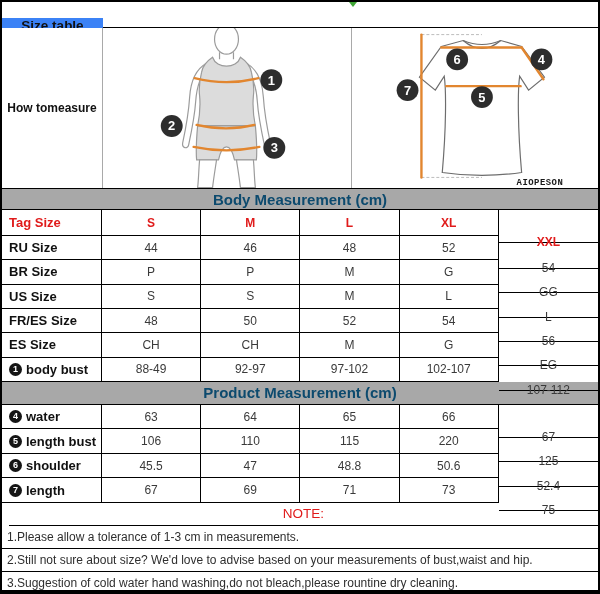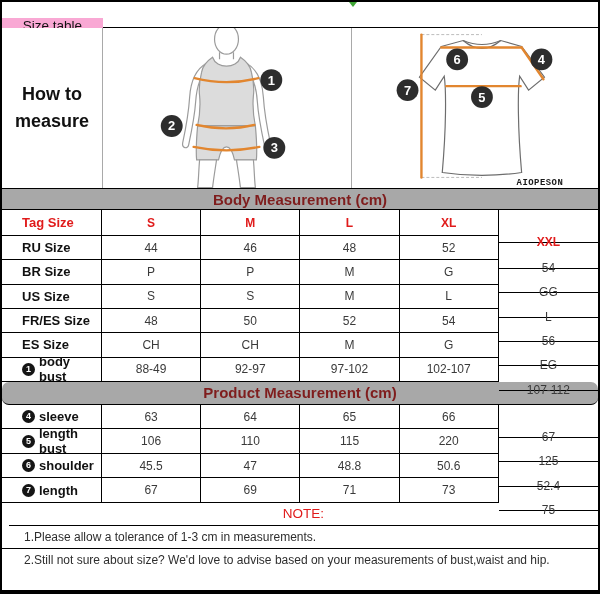--- a/index.html
+++ b/index.html
@@ -10,59 +10,59 @@
     border:2px solid #000;
     border-bottom-width:4px;
     background:#fff;
     font-family:"Liberation Sans","DejaVu Sans",sans-serif;
     color:#111;
     overflow:hidden;
   }
   
   .top-header{display:grid;grid-template-columns:101px 249px 1fr;height:25px;border-bottom:1px solid #000;}
   .top-header .hcell{
-    background:#f9a8d4;display:flex;align-items:center;justify-content:center;
-    font-weight:normal;font-size:13.5px;border-right:1px solid #000;white-space:pre;margin-top:16px;
+    background:#3b82f6;display:flex;align-items:center;justify-content:center;
+    font-weight:bold;font-size:13.5px;border-right:1px solid #000;white-space:pre;margin-top:16px;
   }
   .top-header .hcell:last-child{border-right:none;}
   
   .illus-row{display:grid;grid-template-columns:101px 249px 1fr;height:160px;border-bottom:1px solid #000;}
   .illus-cell{border-right:1px solid #a9a9a9;position:relative;overflow:hidden;background:#fff;}
   .illus-cell:last-child{border-right:none;}
-  .howto{display:flex;flex-direction:column;align-items:center;justify-content:center;font-weight:bold;font-size:18px;line-height:1.5;}
+  .howto{display:flex;flex-direction:row;align-items:center;justify-content:center;font-weight:bold;font-size:12px;line-height:1.5;}
   .illus-cell svg{display:block;width:100%;height:100%;}
   
   .band{background:#a8a8a8;border-bottom:1px solid #000;display:flex;align-items:center;justify-content:center;
-        font-weight:bold;font-size:15px;color:#7f1d1d;}
+        font-weight:bold;font-size:15px;color:#0c4a6e;}
   .band.b1{height:20px;}
-  .band.b2{height:22px;border-radius:7px;}
+  .band.b2{height:22px;}
   
   .mtable{display:grid;grid-template-columns:100px repeat(5,1fr);}
   .mtable.body-t{grid-template-rows:26px repeat(6,24.33px);}
   .mtable.prod-t{grid-template-rows:repeat(4,24.5px);}
   .mrow{display:contents;}
   .cell{
     display:flex;align-items:center;justify-content:center;
     border-right:1px solid #000;border-bottom:1px solid #000;
     font-size:12px;color:#3a3a3a;background:#fff;min-width:0;
   }
   .mrow .cell:last-child{border-right:none;margin-top:32px;}
-  .cell.label{justify-content:flex-start;padding-left:20px;font-weight:bold;font-size:13px;color:#111;}
+  .cell.label{justify-content:flex-start;padding-left:7px;font-weight:bold;font-size:13px;color:#111;}
   .red{color:#e01b1b !important;}
   .bold{font-weight:bold;}
   .circ{
     display:inline-flex;align-items:center;justify-content:center;flex:0 0 auto;
     width:13px;height:13px;border-radius:50%;background:#151515;color:#fff;
     font-size:9px;font-weight:bold;margin-right:4px;line-height:1;
   }
   
   .note-title{height:22px;border-bottom:1px solid #000;display:flex;align-items:center;justify-content:center;
               font-size:13.5px;color:#e01b1b;margin-left:7px;}
   .note-line{height:22.2px;border-bottom:1px solid #000;display:flex;align-items:center;
-             padding-left:22px;font-size:12px;color:#2e2e2e;}
+             padding-left:5px;font-size:12px;color:#2e2e2e;}
   .note-line:last-child{border-bottom:none;}
   
   .green-mark{position:absolute;left:347px;top:0;width:0;height:0;
               border-left:4px solid transparent;border-right:4px solid transparent;
               border-top:5px solid #3fa535;}
   .marker-circle{fill:#2d2d2d;}
   .marker-num{fill:#fff;font-weight:bold;font-size:13px;font-family:"Liberation Sans","DejaVu Sans",sans-serif;}
   .orange{stroke:#e2862f;stroke-width:2.4;fill:none;stroke-linecap:round;}
   .figure-line{stroke:#9b9b9b;stroke-width:1.2;}
   .shirt-line{stroke:#6d6d6d;stroke-width:1.2;}
@@ -212,21 +212,21 @@
       <div class="cell">107-112</div>
     </div>
   </div>
 
   <div class="band b2">Product Measurement (cm)</div>
 
   <div class="mtable prod-t">
     <div class="mrow">
       <div class="cell label">
         <span class="circ">4</span>
-        <span>sleeve</span>
+        <span>water</span>
       </div>
       <div class="cell">63</div>
       <div class="cell">64</div>
       <div class="cell">65</div>
       <div class="cell">66</div>
       <div class="cell">67</div>
     </div>
     <div class="mrow">
       <div class="cell label">
         <span class="circ">5</span>
@@ -258,13 +258,14 @@
       <div class="cell">69</div>
       <div class="cell">71</div>
       <div class="cell">73</div>
       <div class="cell">75</div>
     </div>
   </div>
 
   <div class="note-title">NOTE:</div>
   <div class="note-line">1.Please allow a tolerance of 1-3 cm in measurements.</div>
   <div class="note-line">2.Still not sure about size? We'd love to advise based on your measurements of bust,waist and hip.</div>
+  <div class="note-line">3.Suggestion of cold water hand washing,do not bleach,please rountine dry cleaning.</div>
 </div>
 
 </body></html>

